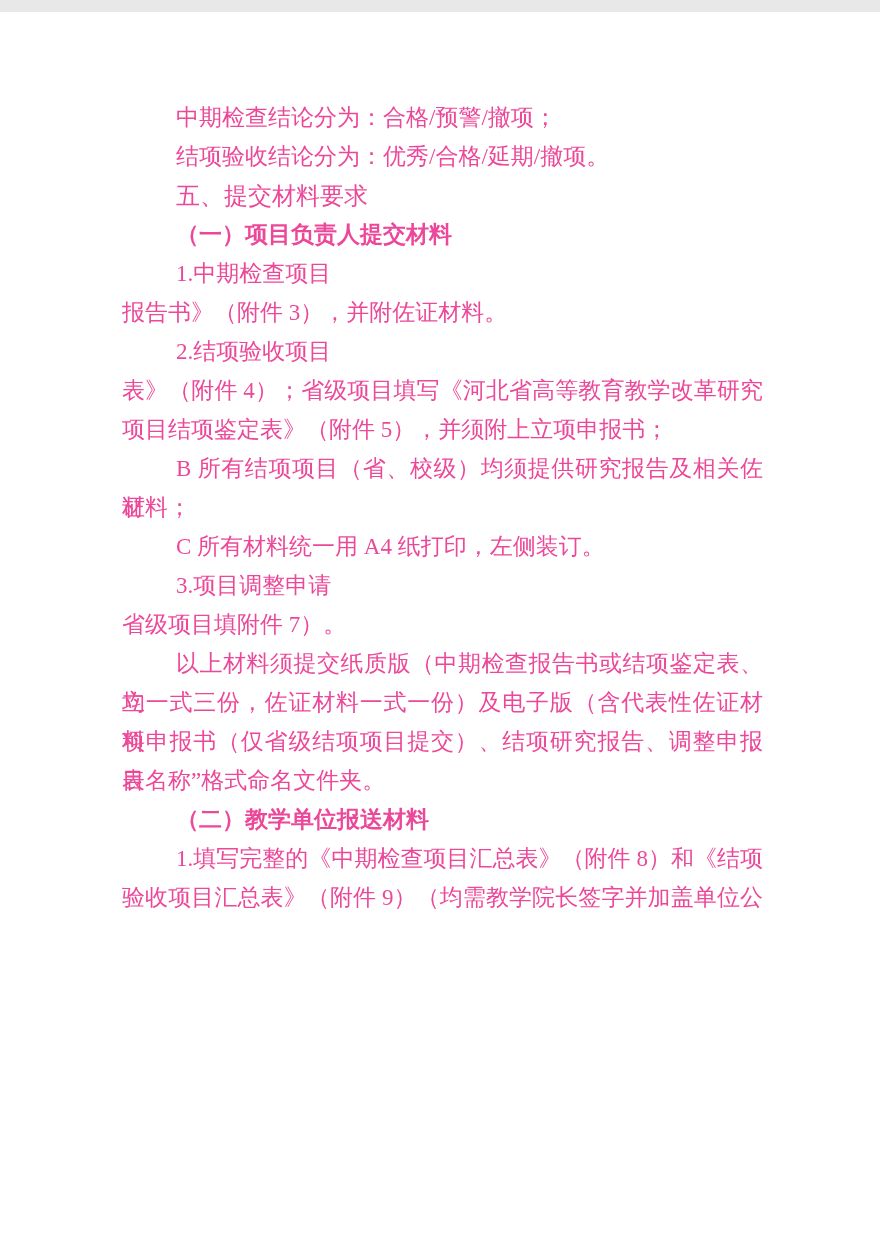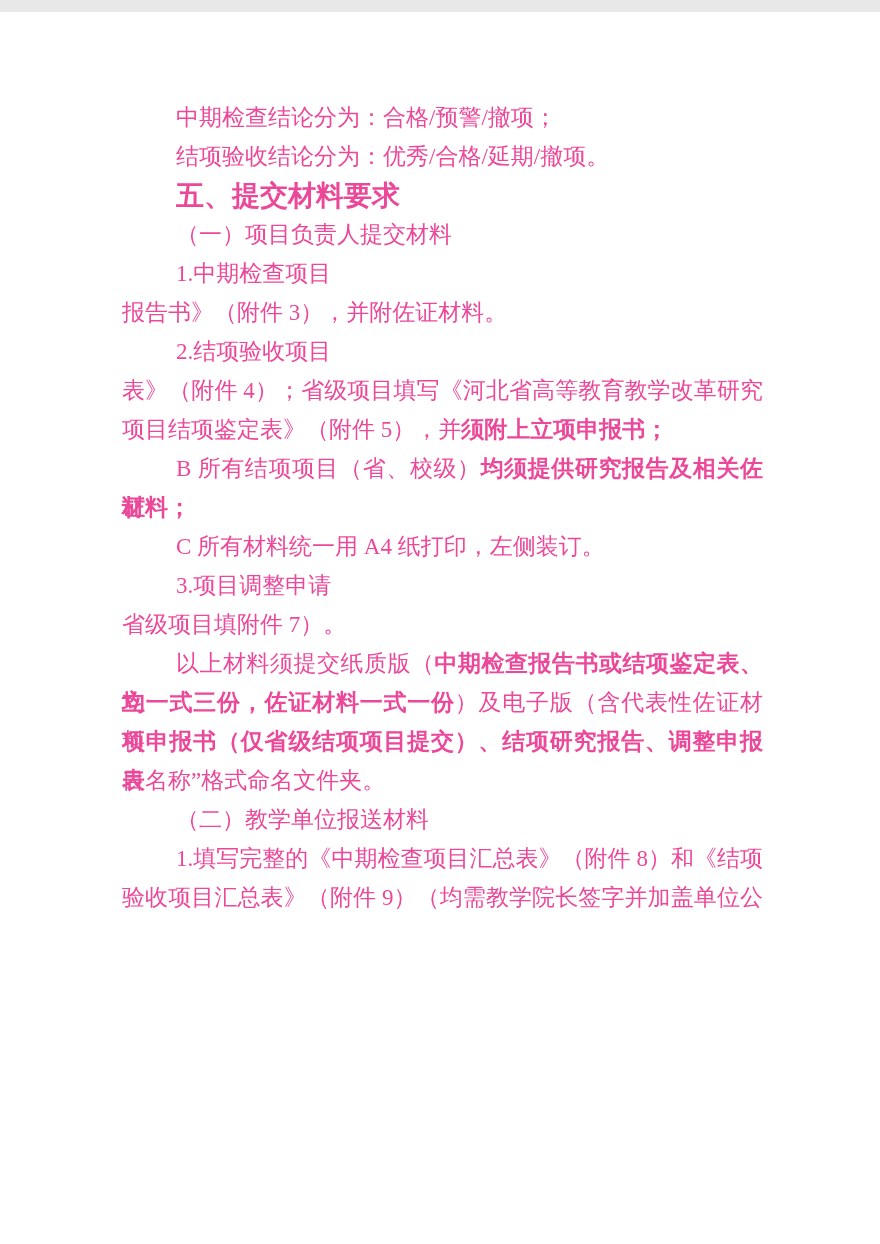--- a/index.html
+++ b/index.html
@@ -21,27 +21,27 @@
     line-height: 39px;
     white-space: nowrap;
     text-align: left;
   }
   .indent { text-indent: 54px; }
   .fill {
     text-align: justify;
     text-align-last: justify;
     white-space: normal;
   }
-  .b { font-weight: 700; }
+  .b { font-weight: 400; }
   .h-main {
     font-family: "Liberation Sans", sans-serif;
-    font-weight: 700;
-    font-size: 28px;
+    font-weight: 400;
+    font-size: 24px;
   }
-  .h-sub { font-weight: 400; }
+  .h-sub { font-weight: 700; }
 </style>
 </head>
 <body>
 
 <div class="page">
 
   <div class="line indent"><span>中期检查结论分为：合格/预警/撤项；</span></div>
 
   <div class="line indent"><span>结项验收结论分为：优秀/合格/延期/撤项。</span></div>
 

